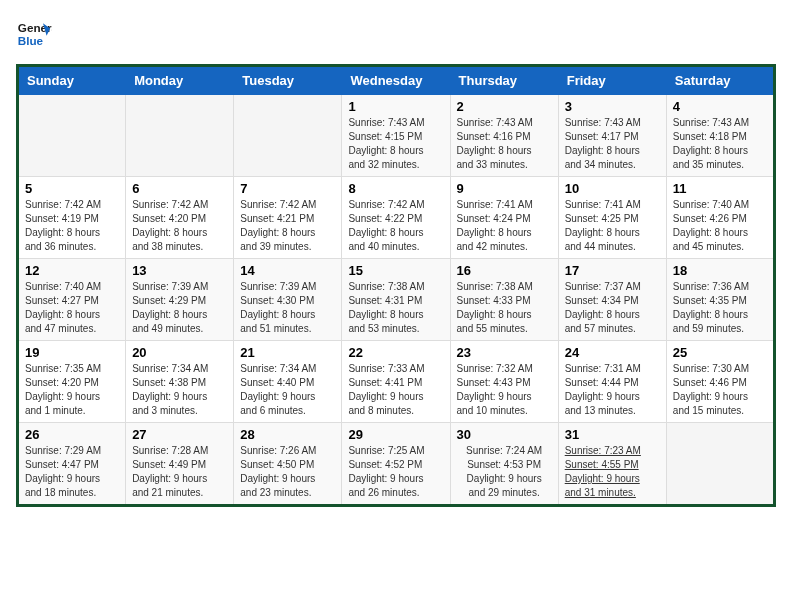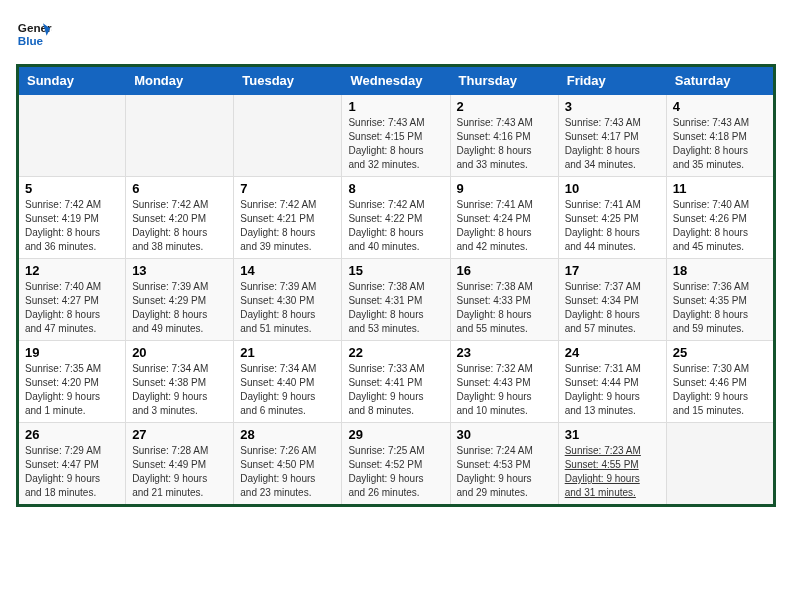--- a/index.html
+++ b/index.html
@@ -323,21 +323,21 @@
         </td>
         <td>
           <span class="day-num">29</span>
           <div class="day-info" style="white-space: pre-line;">Sunrise: 7:25 AM
 Sunset: 4:52 PM
 Daylight: 9 hours
 and 26 minutes.</div>
         </td>
         <td>
           <span class="day-num">30</span>
-          <div class="day-info" style="white-space: pre-line;">Sunrise: 7:24 AM
+          <div class="day-info" style="white-space: pre-line; text-align: center;">Sunrise: 7:24 AM
 Sunset: 4:53 PM
 Daylight: 9 hours
 and 29 minutes.</div>
         </td>
         <td>
           <span class="day-num">31</span>
           <div class="day-info" style="white-space: pre-line; text-decoration: underline;">Sunrise: 7:23 AM
 Sunset: 4:55 PM
 Daylight: 9 hours
 and 31 minutes.</div>

